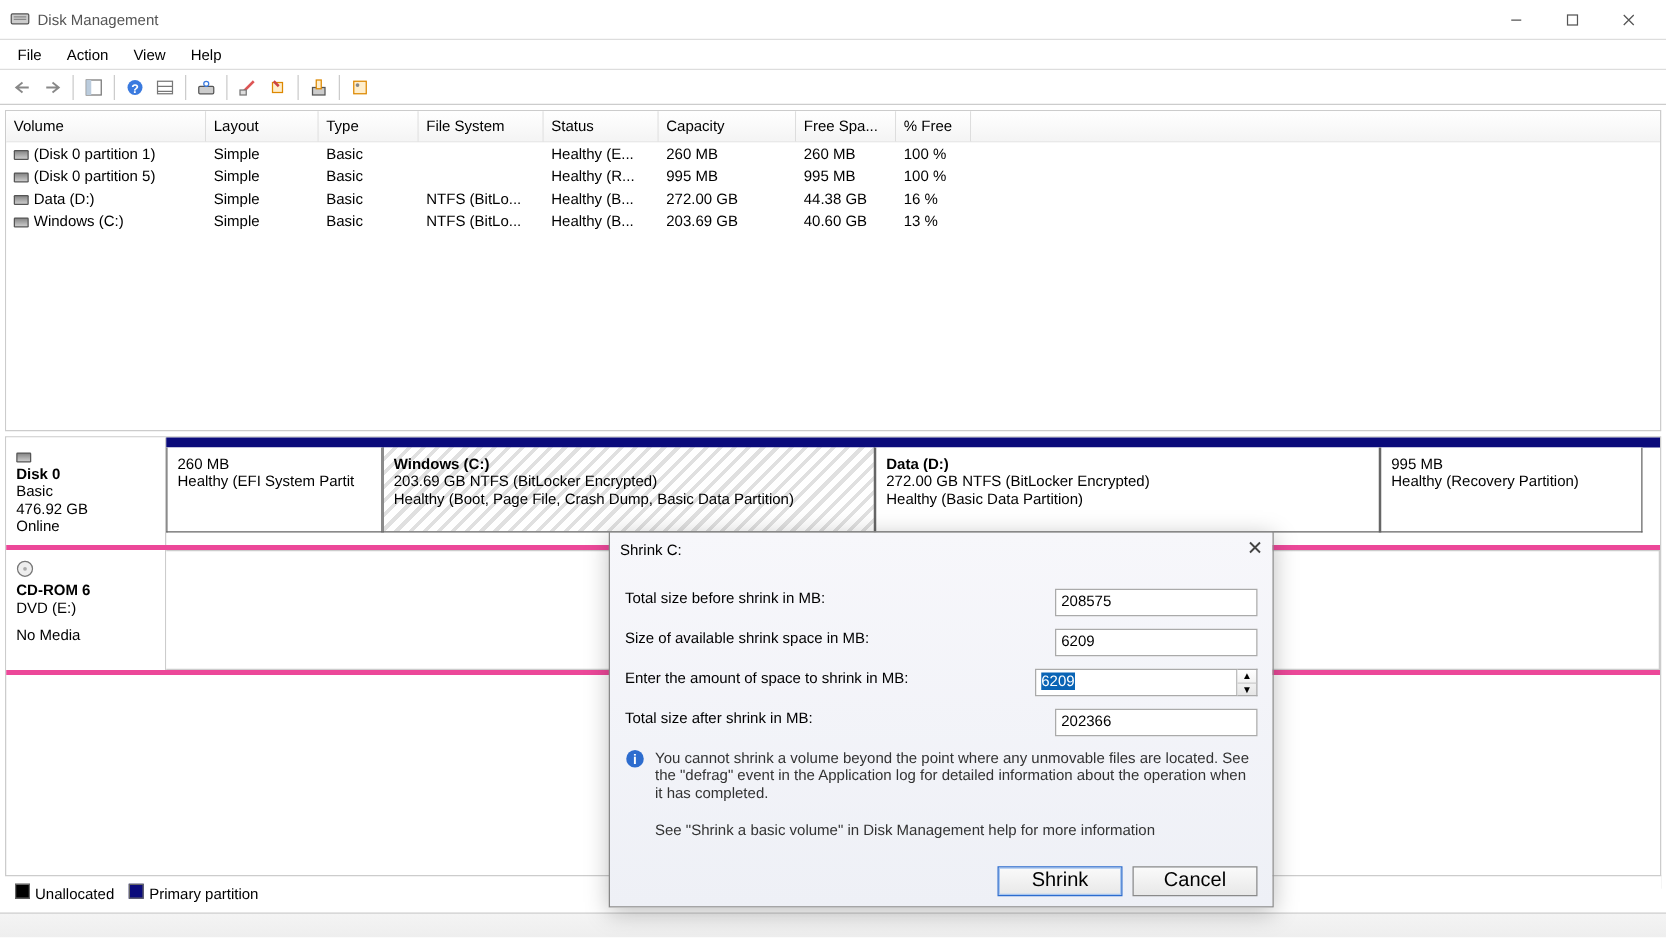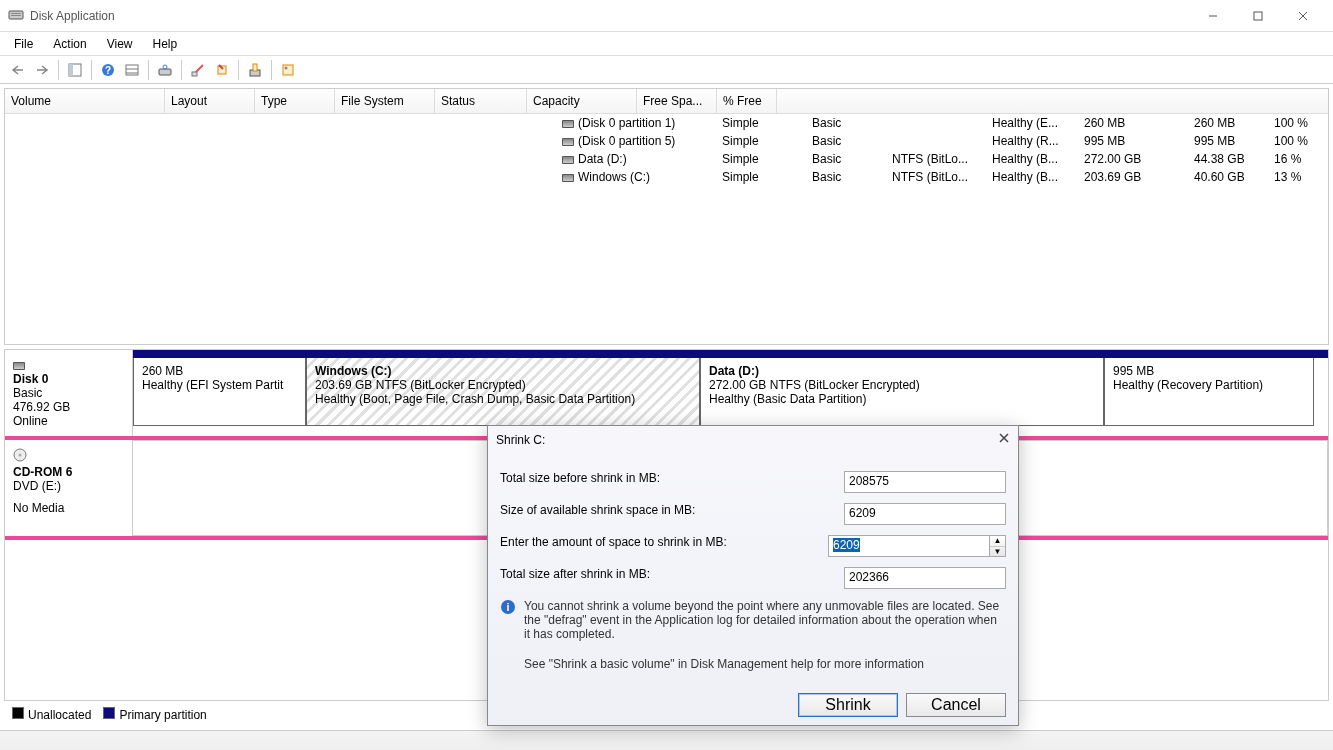--- a/index.html
+++ b/index.html
@@ -20,21 +20,21 @@
 
 .toolbar { height: 28px; display: flex; align-items: center; padding: 0 6px; border-bottom: 1px solid #ccc; gap: 0; background: #fff; }
 .toolbar .btn { width: 24px; height: 22px; display: flex; align-items: center; justify-content: center; border: 1px solid transparent; }
 .toolbar .sep { width: 1px; height: 20px; background: #ccc; margin: 0 4px; }
 
 
 .vol-table { border: 1px solid #ccc; margin: 4px; }
 .vol-head { display: flex; background: #fff; border-bottom: 1px solid #ddd; }
 .vol-head .col { padding: 5px 6px; border-right: 1px solid #ddd; font-size: 12px; background: linear-gradient(#fff,#f4f4f4); }
 .vol-body { height: 230px; overflow: auto; background: #fff; }
-.vol-row { display: flex; padding: 1px 0; justify-content: flex-end; }
+.vol-row { display: flex; padding: 1px 0; }
 .vol-row .cell { padding: 1px 6px; font-size: 12px; white-space: nowrap; overflow: hidden; text-overflow: ellipsis; }
 .c-vol{width:160px} .c-lay{width:90px} .c-typ{width:80px} .c-fs{width:100px} .c-sta{width:92px} .c-cap{width:110px} .c-free{width:80px} .c-pct{width:60px}
 .disk-glyph{display:inline-block;width:12px;height:8px;background:#555;border-radius:1px;position:relative;margin-right:4px;vertical-align:middle}
 .disk-glyph::before{content:"";position:absolute;inset:1px;background:linear-gradient(#888,#ccc)}
 
 
 .disk-panel { border: 1px solid #ccc; margin: 4px; background: #fff; }
 .disk-row { display: flex; border-bottom: 4px solid #ec4899; }
 .disk-info { width: 128px; border-right: 1px solid #ccc; padding: 8px; font-size: 12px; background:#fff}
 .disk-info b{display:block}
@@ -78,21 +78,21 @@
 <body>
 
 <div class="titlebar">
   <span class="app-icon">
     <svg width="16" height="16">
         <rect x="1" y="5" width="14" height="8" rx="1" fill="#ccc" stroke="#555"></rect>
         <rect x="3" y="7" width="10" height="1" fill="#888"></rect>
         <rect x="3" y="9" width="10" height="1" fill="#888"></rect>
       </svg>
   </span>
-  <span class="title">Disk Application</span>
+  <span class="title">Disk Management</span>
   <div class="win-controls">
     <div>
         <svg width="10" height="10">
           <path d="M1 5 H9"></path>
         </svg>
       </div>
     <div>
         <svg width="10" height="10">
           <rect x="1" y="1" width="8" height="8"></rect>
         </svg>

